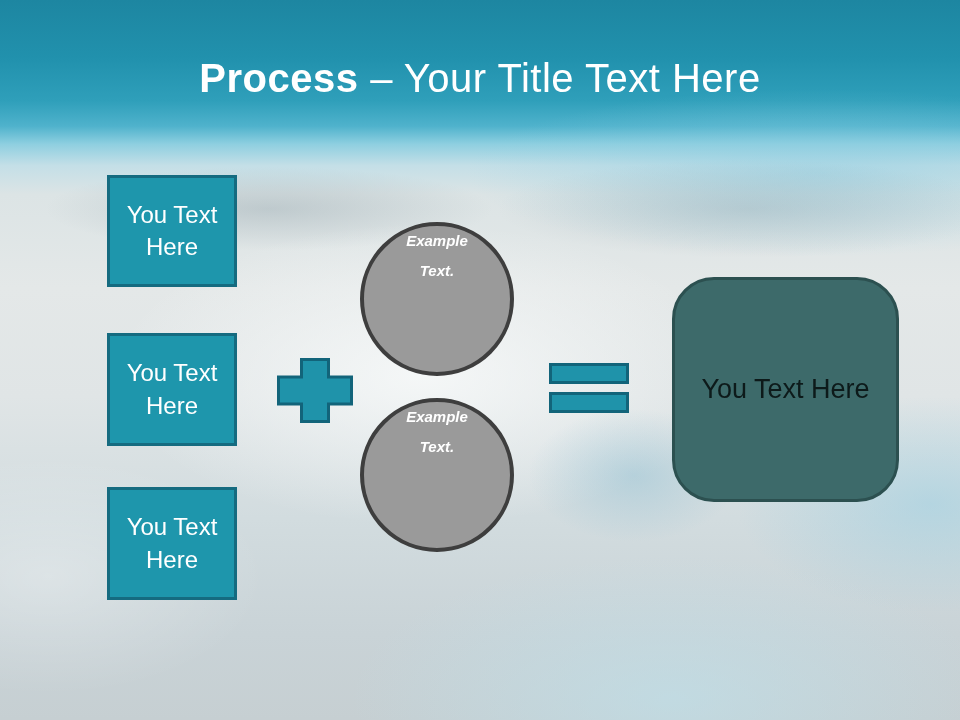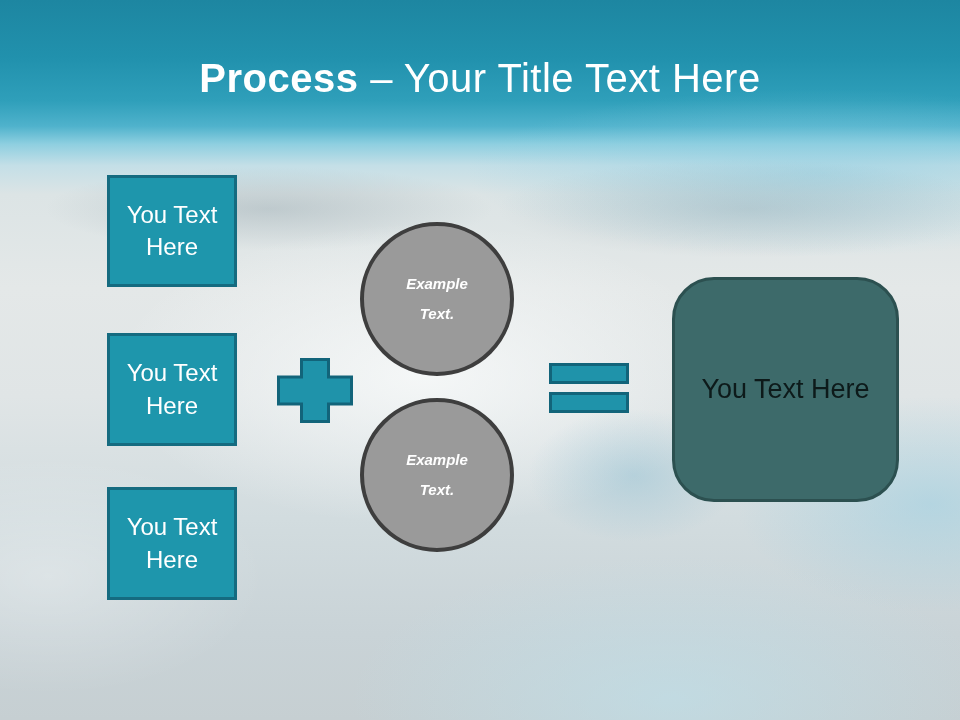--- a/index.html
+++ b/index.html
@@ -35,21 +35,21 @@
     box-sizing:border-box;
     background:#1e96ac;border:3px solid #156b80;
     display:flex;align-items:center;justify-content:center;
     color:#ffffff;font-size:24px;line-height:1.35;text-align:center;
   }
   .tealbox .lbl{width:112px;}
   .circle{
     position:absolute;left:360px;width:154px;height:154px;
     box-sizing:border-box;border-radius:50%;
     background:#9a9a9a;border:4px solid #3e3e3e;
-    display:flex;align-items:center;justify-content:center;
+    display:flex;align-items:flex-start;justify-content:center;
     color:#ffffff;font-size:15px;font-weight:700;font-style:italic;
     text-align:center;line-height:2.0;
   }
   .circle .lbl{width:92px;}
   .plus-wrap{position:absolute;left:277px;top:358px;width:76px;height:65px;}
   .eqbar{
     position:absolute;left:549px;width:80px;height:21px;
     box-sizing:border-box;background:#1f93aa;border:3px solid #12647a;
   }
   .resultbox{

